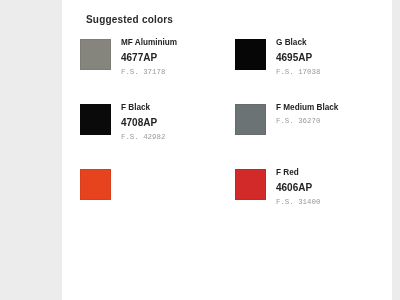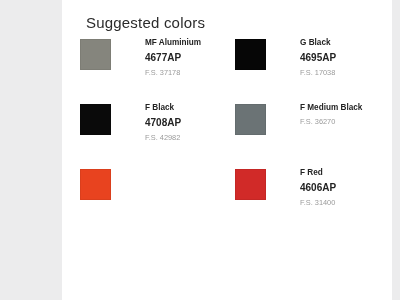--- a/index.html
+++ b/index.html
@@ -25,41 +25,40 @@
     top: 0px;
     width: 330px;
     height: 300px;
     background: #ffffff;
     box-sizing: border-box;
   }
   .panel-title {
     position: absolute;
     left: 24px;
     top: 14px;
-    font-size: 15px;
-    font-weight: normal;
+    font-size: 10px;
+    font-weight: bold;
     color: #2b2b2b;
     letter-spacing: 0.2px;
   }
   .grid {
     position: absolute;
     left: 14px;
     top: 36px;
     width: 310px;
     display: flex;
     flex-wrap: wrap;
   }
   .color-item {
     width: 50%;
     height: 65px;
     display: flex;
     align-items: flex-start;
     box-sizing: border-box;
     padding-top: 2px;
-    gap: 24px;
   }
   .swatch {
     width: 31px;
     height: 31px;
     flex: 0 0 31px;
     margin-left: 4px;
     margin-top: 1px;
   }
   .swatch-border {
     box-shadow: inset 0 0 0 1px rgba(0,0,0,0.06);
@@ -81,20 +80,21 @@
     font-weight: bold;
     color: #232323;
     margin-bottom: 6px;
     white-space: nowrap;
   }
   .c-fs {
     font-size: 7.4px;
     font-weight: normal;
     color: #9a9a9a;
     white-space: nowrap;
+    font-family: Liberation Mono, monospace;
   }
 </style>
 </head>
 <body>
 
 <div id="page">
   <div class="card">
     <div class="panel-title">Suggested colors</div>
     <div class="grid">
         <div class="color-item">

